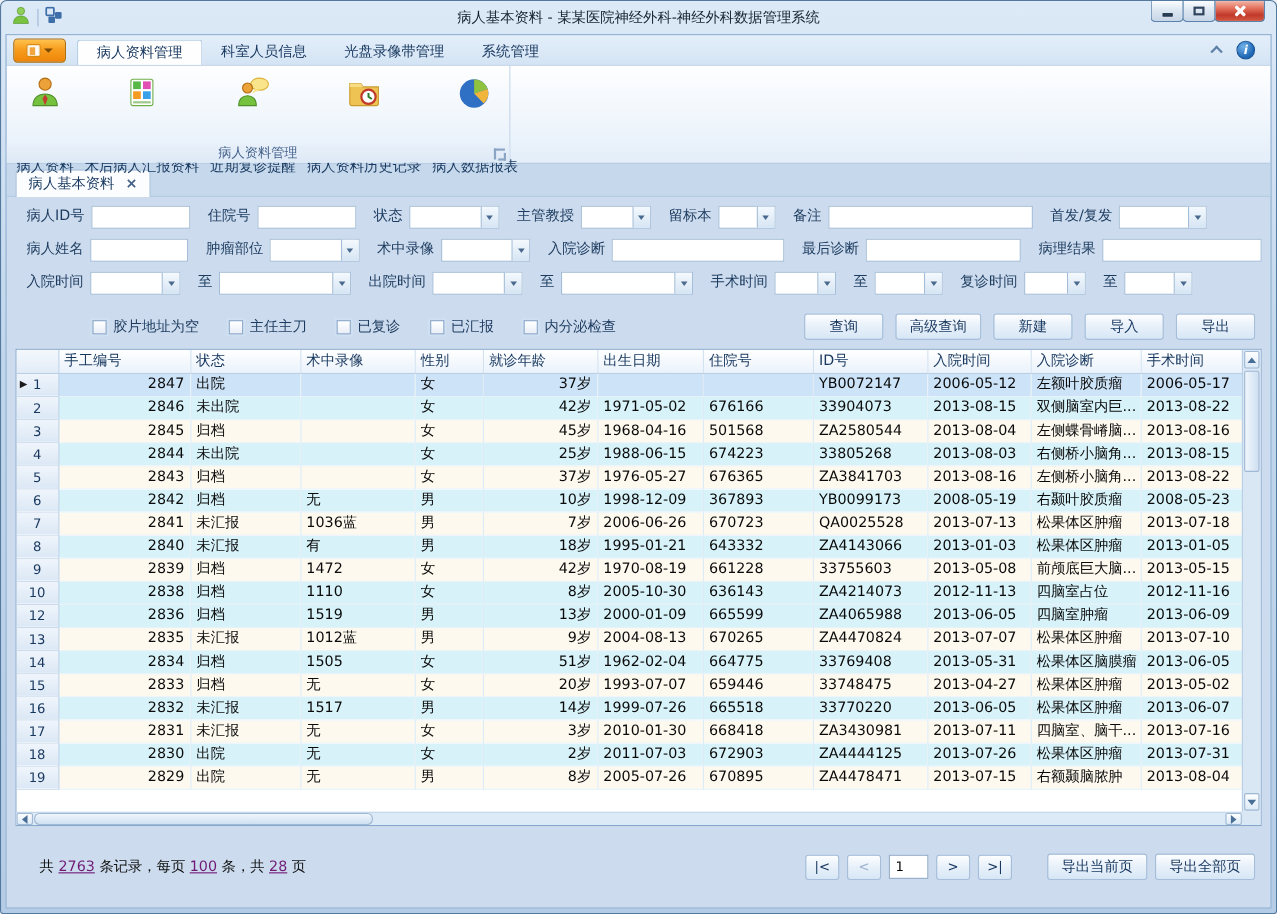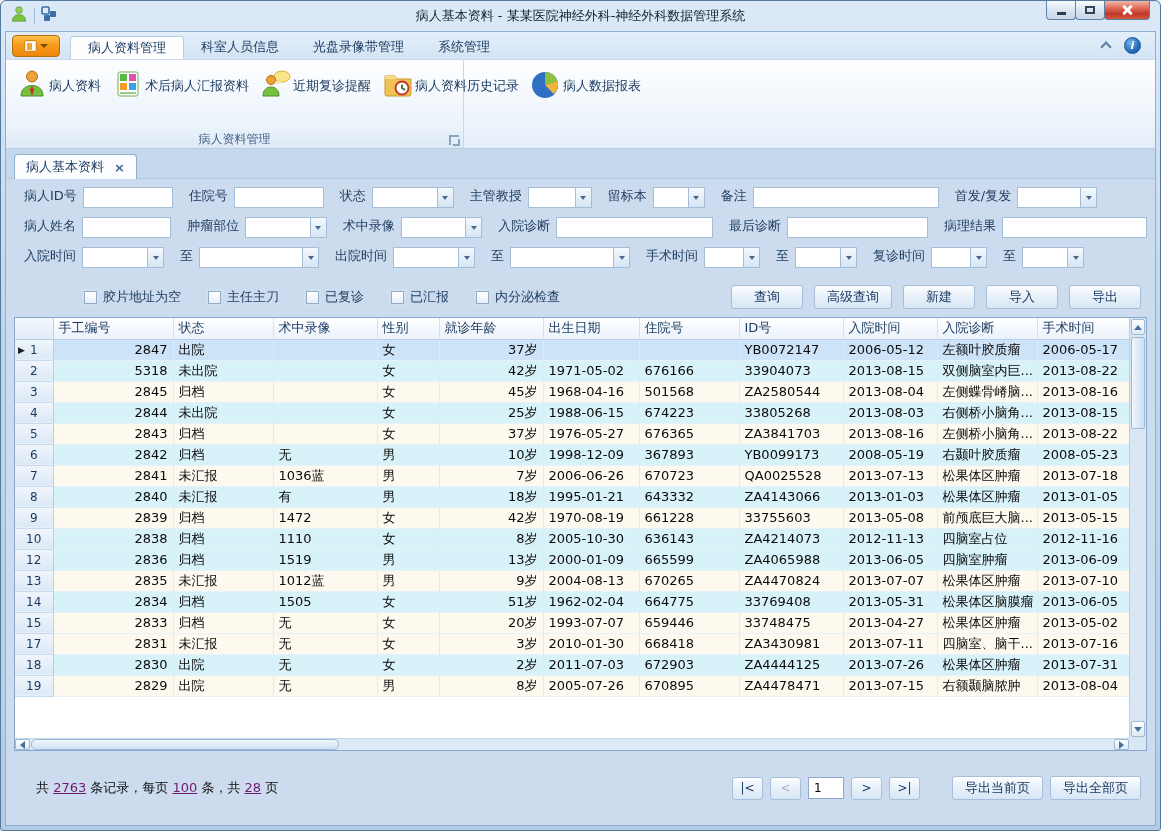--- a/index.html
+++ b/index.html
@@ -39,21 +39,21 @@
   .rtab.active { background:#fefeff; border:1px solid #b9cfe4; border-bottom:1px solid #fefeff; margin-bottom:-1px; border-radius:3px 3px 0 0; }
   .tabrow-right { position:absolute; right:14px; top:5px; display:flex; align-items:center; gap:14px; }
   .chev { width:8px; height:8px; border-left:2px solid #5b7fa6; border-top:2px solid #5b7fa6; transform:rotate(45deg); margin-top:3px; }
   .info-ic { width:17px; height:17px; border-radius:50%; background:radial-gradient(circle at 35% 30%, #6fb1e8, #1d66b5 70%);
     color:#fff; font-size:11px; font-style:italic; font-weight:bold; display:flex; align-items:center; justify-content:center; border:1px solid #1a5494; }
 
   
   .ribbon { height:90px; background:linear-gradient(#fefeff,#f0f6fc 55%,#e4eef9); border-top:1px solid #c8d9ec; border-bottom:1px solid #b7cde4; position:relative; }
   .rb-group-box { position:absolute; left:0; top:0; bottom:0; width:458px; border-right:1px solid #c6d8ea; }
   .rb-buttons { display:flex; align-items:flex-start; padding:3px 4px 0 4px; }
-  .rbtn { display:flex; flex-direction:row; align-items:center; padding:4px 5px 2px; border-radius:3px; }
+  .rbtn { display:flex; flex-direction:column; align-items:center; padding:4px 5px 2px; border-radius:3px;gap:38px; }
   .ricon { width:34px; height:34px; display:flex; align-items:center; justify-content:center; }
   .rlabel { font-size:13px; color:#17375e; margin-top:3px; white-space:nowrap; }
   .rb-strip { position:absolute; left:0; right:0; bottom:0; height:18px; display:flex; align-items:center; justify-content:center;
     font-size:12px; color:#44618a; background:linear-gradient(#e9f1fa,#dde9f6); }
   .launcher { position:absolute; right:4px; bottom:3px; width:10px; height:10px; border-left:2px solid #8aa4c4; border-top:2px solid #8aa4c4; }
   .launcher::after { content:""; position:absolute; right:-1px; bottom:-1px; width:5px; height:5px; border-right:2px solid #8aa4c4; border-bottom:2px solid #8aa4c4; }
 
   
   .doctab-row { height:30px; background:#c6d9ec; padding:5px 0 0 8px; border-bottom:1px solid #b3cbe2; }
   .doctab { display:inline-flex; align-items:center; gap:10px; height:25px; padding:0 11px;
@@ -448,21 +448,21 @@
                 <td>37岁</td>
                 <td></td>
                 <td></td>
                 <td>YB0072147</td>
                 <td>2006-05-12</td>
                 <td>左额叶胶质瘤</td>
                 <td>2006-05-17</td>
               </tr>
               <tr class="cyan">
                 <td class="sel">2</td>
-                <td>5318</td>
+                <td>2846</td>
                 <td>未出院</td>
                 <td></td>
                 <td>女</td>
                 <td>42岁</td>
                 <td>1971-05-02</td>
                 <td>676166</td>
                 <td>33904073</td>
                 <td>2013-08-15</td>
                 <td>双侧脑室内巨...</td>
                 <td>2013-08-22</td>
@@ -628,20 +628,34 @@
                 <td>无</td>
                 <td>女</td>
                 <td>20岁</td>
                 <td>1993-07-07</td>
                 <td>659446</td>
                 <td>33748475</td>
                 <td>2013-04-27</td>
                 <td>松果体区肿瘤</td>
                 <td>2013-05-02</td>
               </tr>
+              <tr class="cyan">
+                <td class="sel">16</td>
+                <td>2832</td>
+                <td>未汇报</td>
+                <td>1517</td>
+                <td>男</td>
+                <td>14岁</td>
+                <td>1999-07-26</td>
+                <td>665518</td>
+                <td>33770220</td>
+                <td>2013-06-05</td>
+                <td>松果体区肿瘤</td>
+                <td>2013-06-07</td>
+              </tr>
               <tr class="cream">
                 <td class="sel">17</td>
                 <td>2831</td>
                 <td>未汇报</td>
                 <td>无</td>
                 <td>女</td>
                 <td>3岁</td>
                 <td>2010-01-30</td>
                 <td>668418</td>
                 <td>ZA3430981</td>

